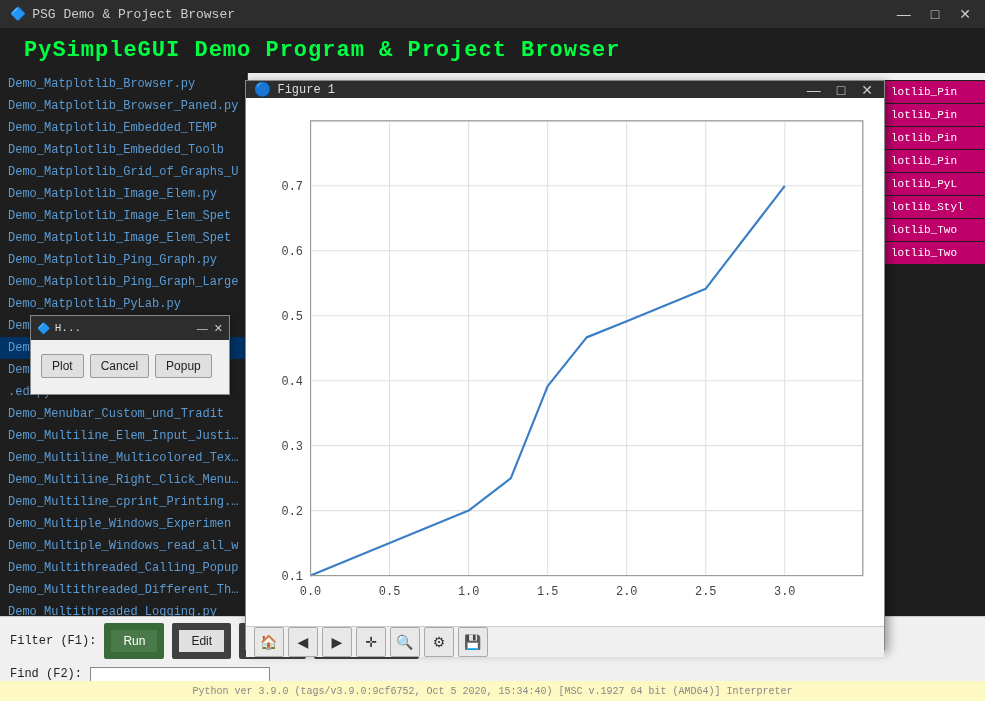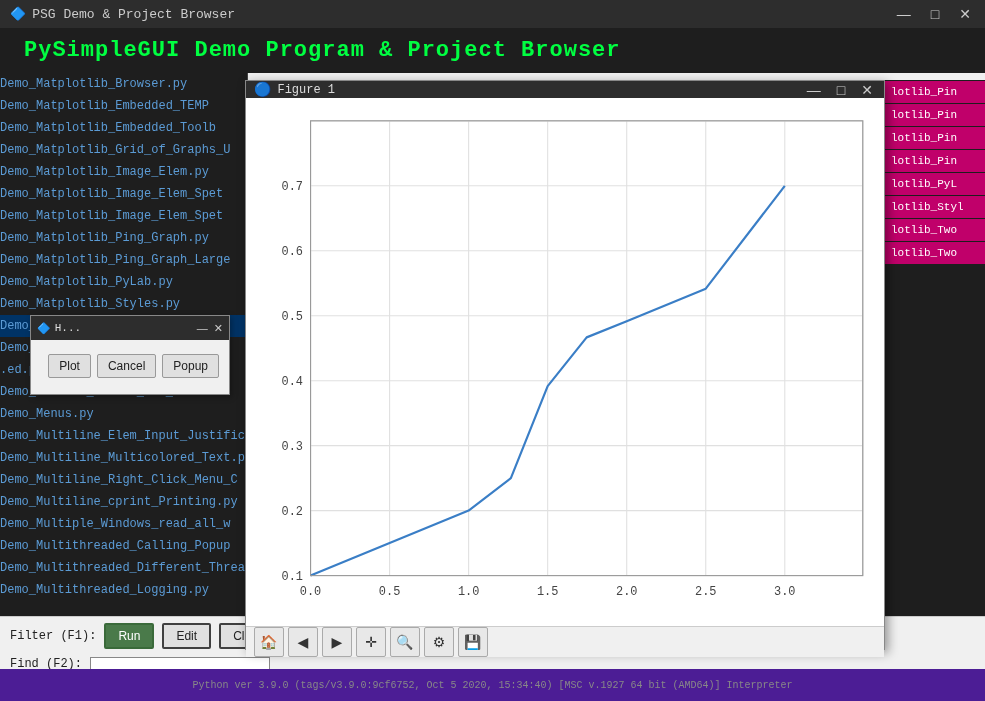--- a/index.html
+++ b/index.html
@@ -76,21 +76,21 @@
       overflow-y: auto;
       flex-shrink: 0;
       border-right: 1px solid #444;
     }
     .file-list::-webkit-scrollbar { width: 8px; }
     .file-list::-webkit-scrollbar-track { background: #2d2d2d; }
     .file-list::-webkit-scrollbar-thumb { background: #555; }
 
     .file-item {
       color: #5b9bd5;
-      padding: 2px 0;
+      padding: 2px 8px;
       cursor: pointer;
       white-space: nowrap;
       overflow: hidden;
       text-overflow: ellipsis;
       font-size: 12px;
       line-height: 18px;
     }
     .file-item.selected {
       background: #003366;
       color: #5b9bd5;
@@ -239,23 +239,22 @@
       background: none;
       border: none;
       color: #ccc;
       cursor: pointer;
       font-size: 11px;
       padding: 0;
     }
     .popup-buttons {
       display: flex;
       gap: 6px;
-      padding: 14px 10px 10px 16px;
-      align-items: center;
-      justify-content: flex-end;
+      padding: 14px 10px 10px 10px;
+      align-items: center;
     }
     .popup-action-btn {
       background: #e0e0e0;
       border: 1px solid #999;
       padding: 4px 10px;
       font-size: 12px;
       cursor: pointer;
       border-radius: 2px;
       color: #222;
     }
@@ -279,21 +278,21 @@
     }
     .filter-label {
       color: #222;
       font-size: 12px;
       min-width: 70px;
     }
     .filter-btn {
       padding: 4px 12px;
       font-size: 12px;
       cursor: pointer;
-      border: 2px solid #404040;
+      border: 7px solid #404040;
       background: #e0e0e0;
       border-radius: 2px;
       color: #222;
     }
     .filter-btn.run-btn {
       background: #4a7a4a;
       color: white;
       border-color: #3a6a3a;
     }
 
@@ -312,30 +311,30 @@
       flex: 1;
       max-width: 180px;
       height: 22px;
       border: 1px solid #888;
       padding: 2px 4px;
       font-size: 12px;
       background: white;
     }
 
     .status-bar {
-      background: #4c1d95;
+      background: #fef9c3;
       color: #888;
       font-size: 10px;
       padding: 2px 10px;
       text-align: center;
       position: absolute;
       bottom: 0;
       left: 0;
       right: 0;
-      height: 32px;
+      height: 20px;
       display: flex;
       align-items: center;
       justify-content: center;
     }
 
     
     .chart-svg {
       width: 100%;
       height: 100%;
     }
@@ -356,39 +355,40 @@
 </div>
 
 <div class="main-window">
 
   <div class="app-title">PySimpleGUI Demo Program &amp; Project Browser</div>
 
   <div class="content-area">
 
     <div class="file-list" id="file-list">
     <div class="file-item">Demo_Matplotlib_Browser.py</div>
+        <div class="file-item">Demo_Matplotlib_Browser_Paned.py</div>
         <div class="file-item">Demo_Matplotlib_Embedded_TEMP</div>
         <div class="file-item">Demo_Matplotlib_Embedded_Toolb</div>
         <div class="file-item">Demo_Matplotlib_Grid_of_Graphs_U</div>
         <div class="file-item">Demo_Matplotlib_Image_Elem.py</div>
         <div class="file-item">Demo_Matplotlib_Image_Elem_Spet</div>
         <div class="file-item">Demo_Matplotlib_Image_Elem_Spet</div>
         <div class="file-item">Demo_Matplotlib_Ping_Graph.py</div>
         <div class="file-item">Demo_Matplotlib_Ping_Graph_Large</div>
         <div class="file-item">Demo_Matplotlib_PyLab.py</div>
         <div class="file-item">Demo_Matplotlib_Styles.py</div>
         <div class="file-item selected">Demo_Matplotlib_Two_Windows.py</div>
         <div class="file-item">Demo_Media_Pl...</div>
         <div class="file-item">.ed.py</div>
         <div class="file-item">Demo_Menubar_Custom_und_Tradit</div>
-        <div class="file-item">Demo_Menus.py</div>
         <div class="file-item">Demo_Multiline_Elem_Input_Justific</div>
         <div class="file-item">Demo_Multiline_Multicolored_Text.p</div>
         <div class="file-item">Demo_Multiline_Right_Click_Menu_C</div>
         <div class="file-item">Demo_Multiline_cprint_Printing.py</div>
+        <div class="file-item">Demo_Multiple_Windows_Experimen</div>
         <div class="file-item">Demo_Multiple_Windows_read_all_w</div>
         <div class="file-item">Demo_Multithreaded_Calling_Popup</div>
         <div class="file-item">Demo_Multithreaded_Different_Threa</div>
         <div class="file-item">Demo_Multithreaded_Logging.py</div>
       </div>
   </div>
 </div>
 
 <div class="right-panel" id="right-panel">
 <div class="right-item">lotlib_Pin</div>

